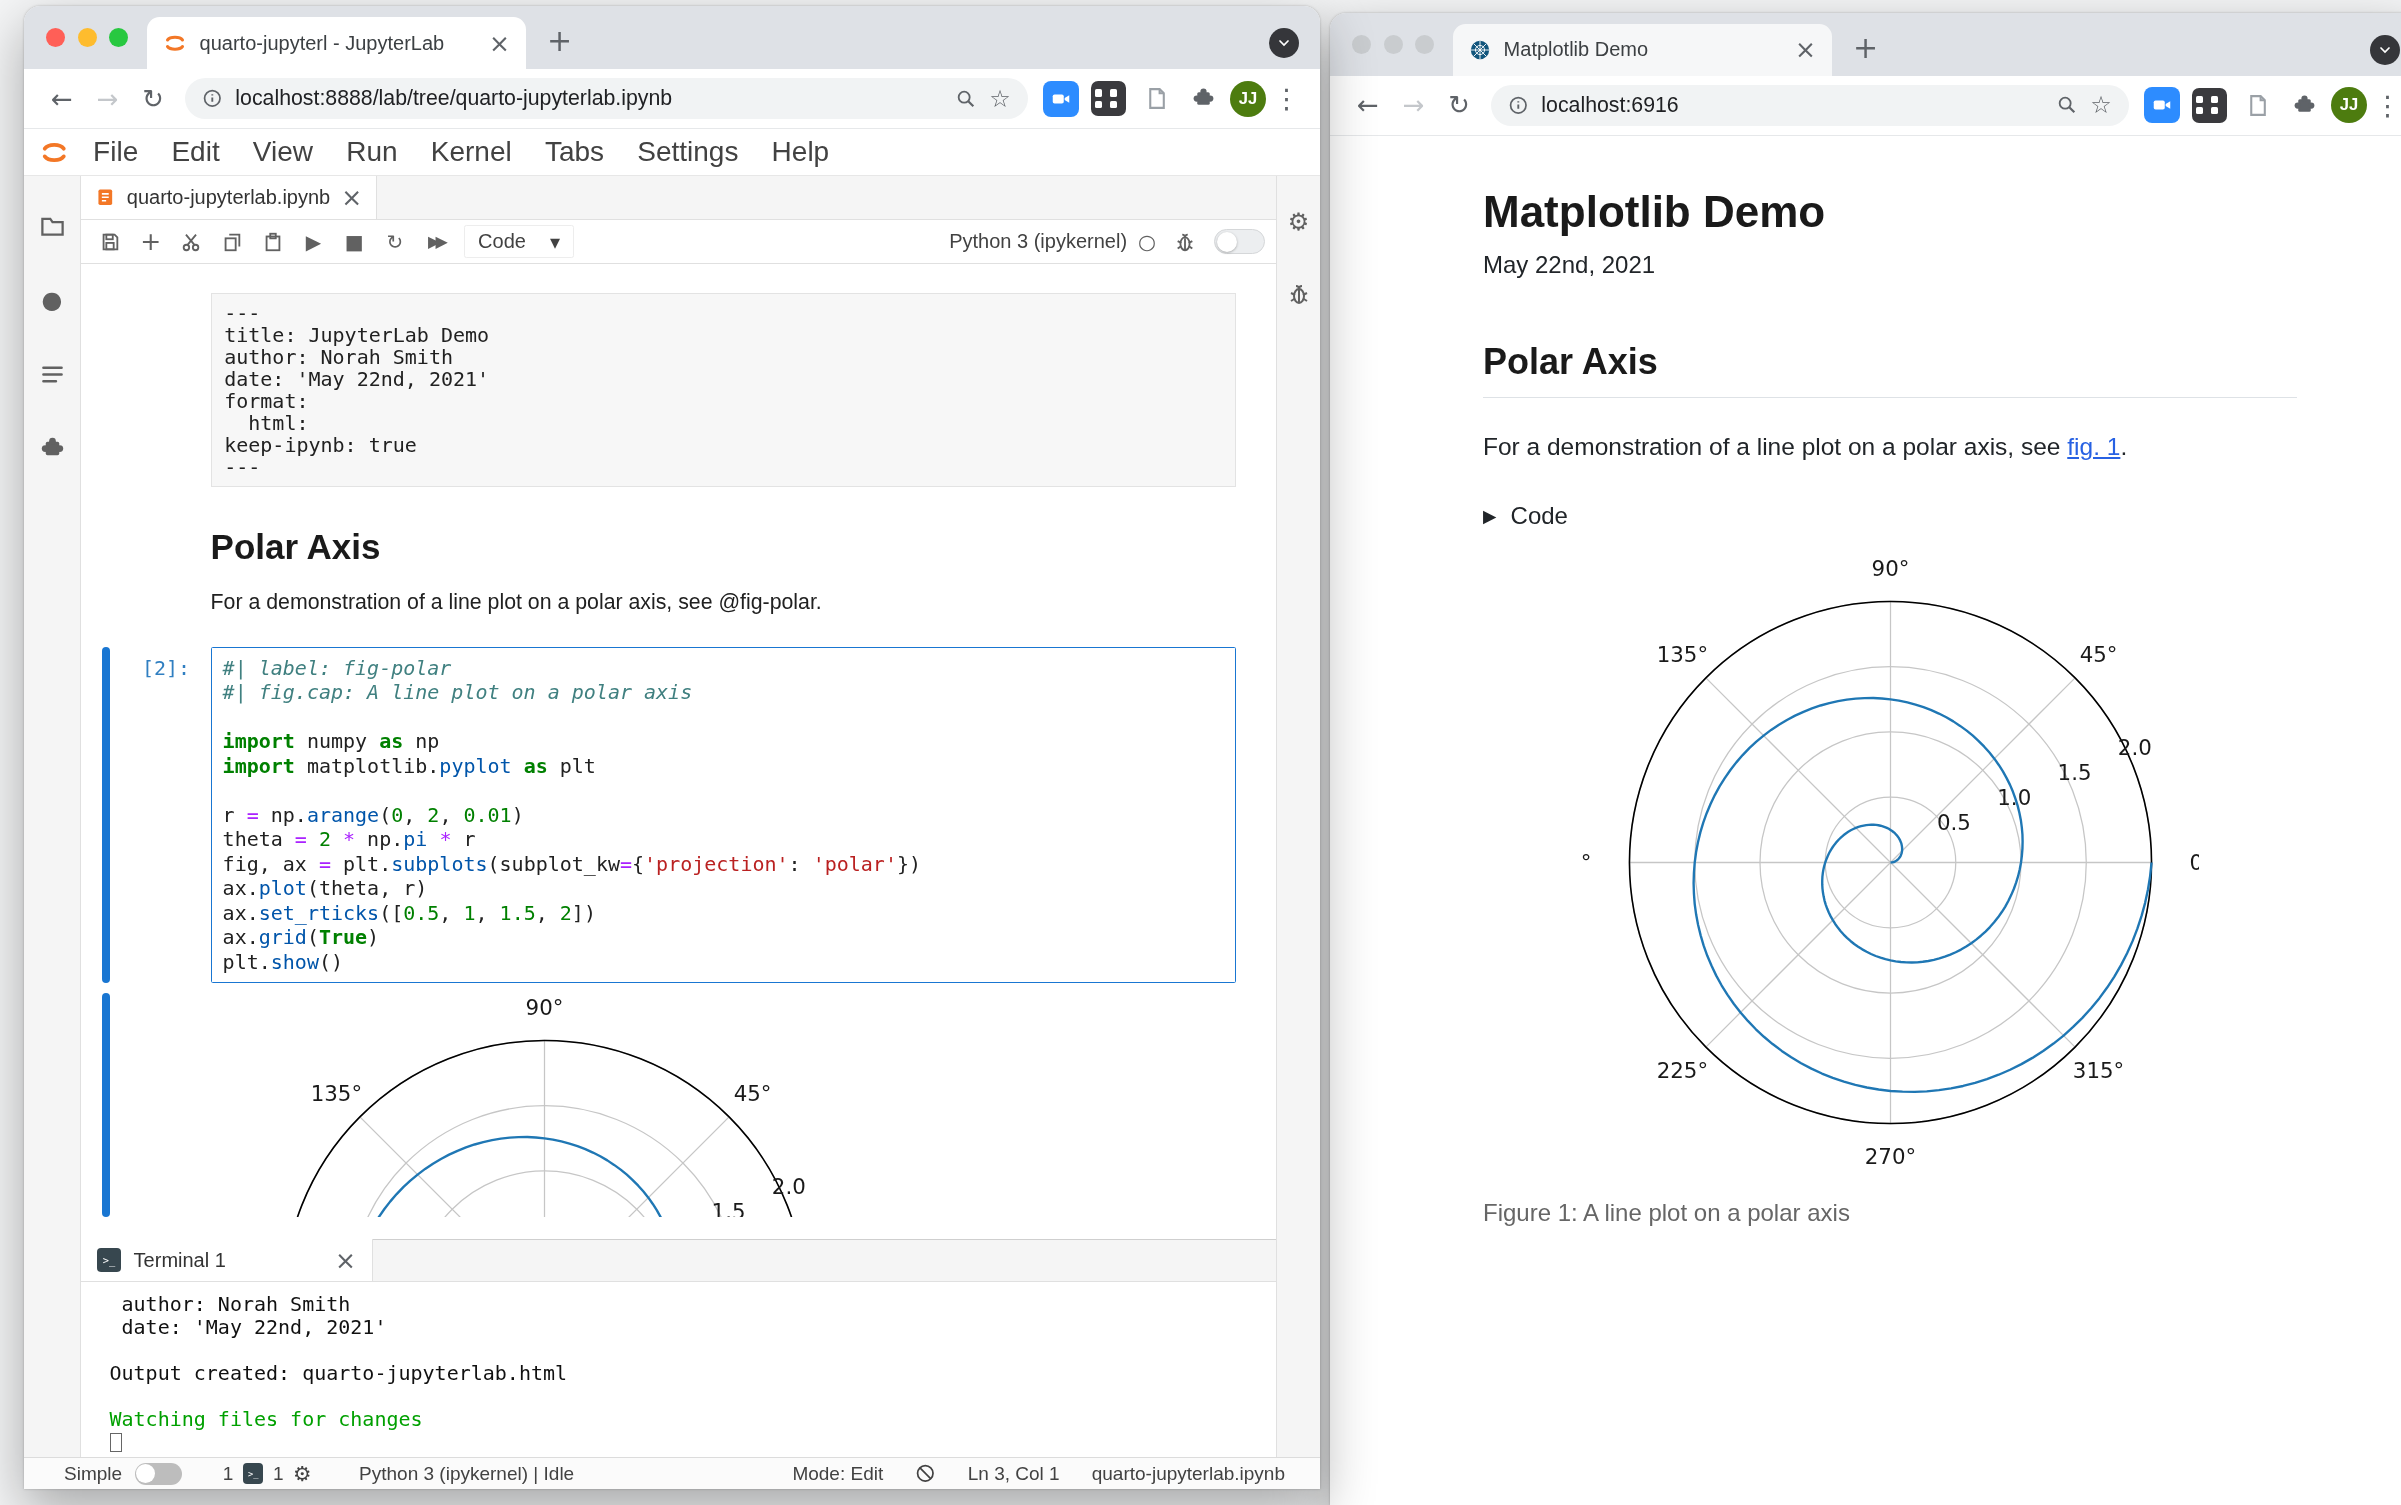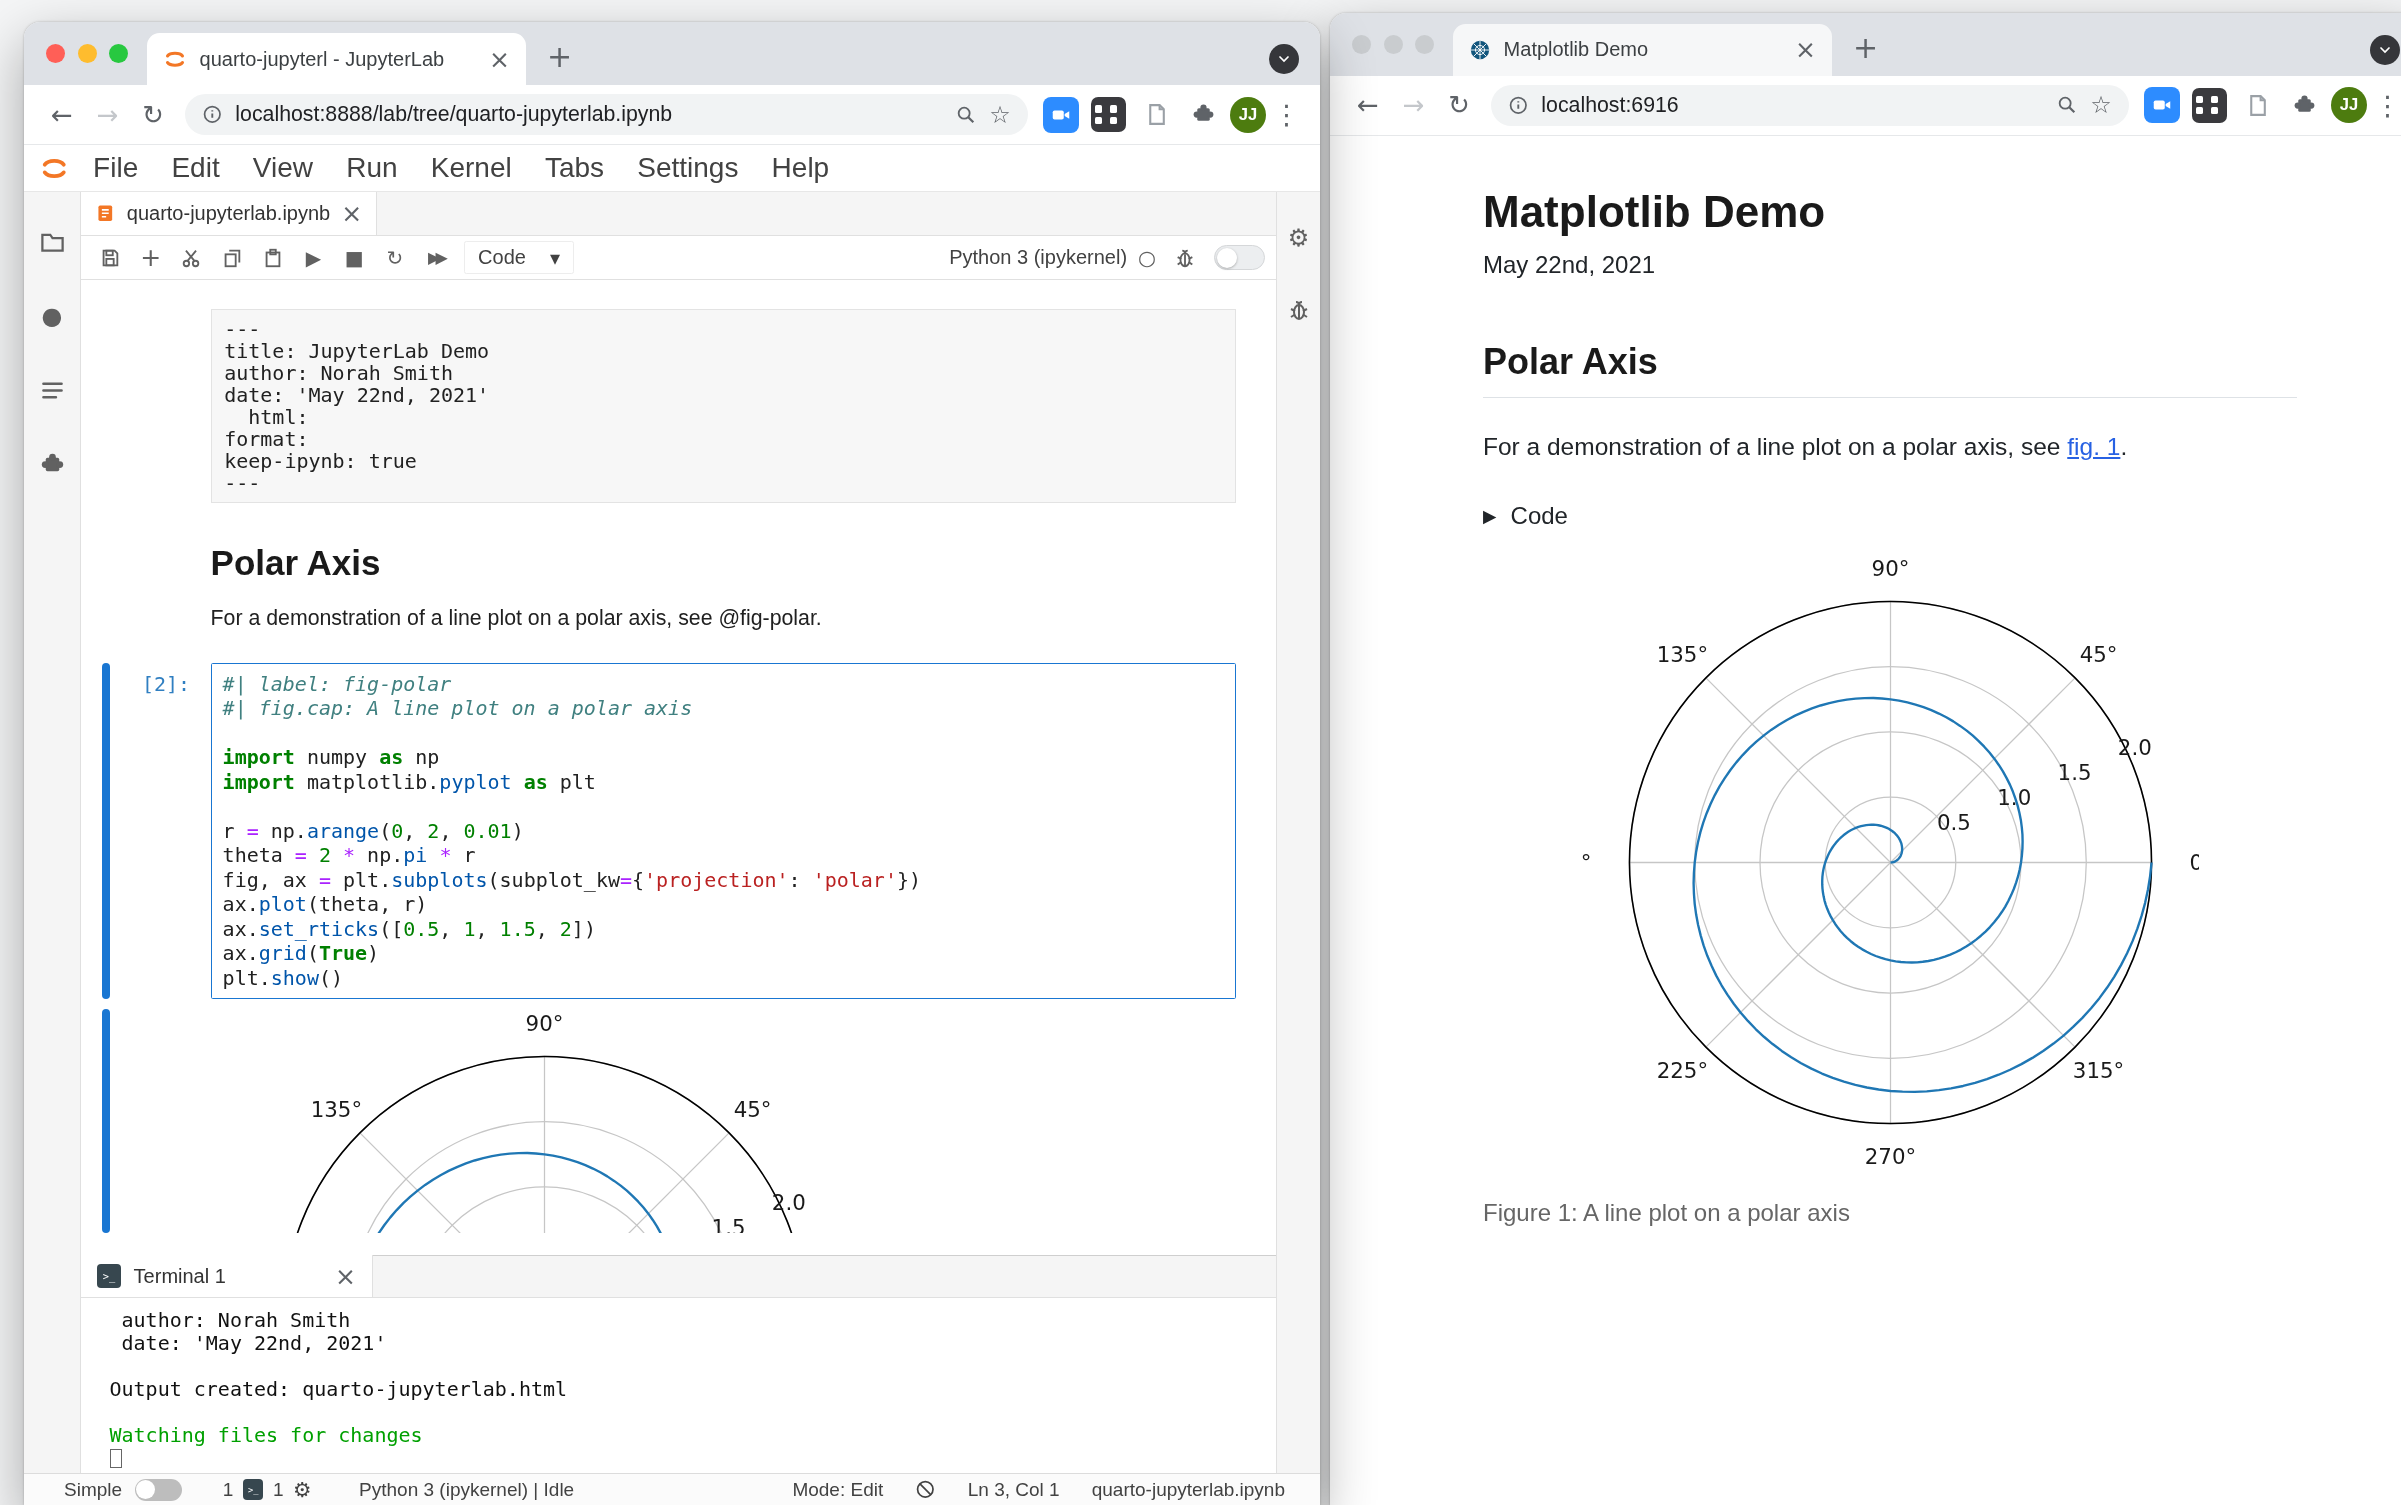--- a/index.html
+++ b/index.html
@@ -2,21 +2,21 @@
 <html style="font-size:12.6px"><head>
 <meta charset="utf-8">
 <style>
   *{margin:0;padding:0;box-sizing:border-box}
   html,body{width:2401px;height:1505px}
   body{position:relative;overflow:hidden;background:#f4f5f6;font-family:"Liberation Sans",sans-serif;color:#212121}
   .glyph{font-family:"DejaVu Sans",sans-serif}
 
   
   .window{position:absolute;background:#fff;border-radius:16px 16px 0 0;box-shadow:0 20.6px 55px rgba(0,0,0,.32),0 0 2.4px rgba(0,0,0,.25)}
-  #win-left{left:24px;top:22px;width:1296px;height:1483px;z-index:2}
+  #win-left{left:24px;top:6px;width:1296px;height:1483px;z-index:2}
   #win-right{left:1330px;top:12.6px;width:1091px;height:1492px;z-index:1}
   .tabstrip{height:63px;background:#dee1e6;border-radius:16px 16px 0 0;display:flex;align-items:flex-end;position:relative}
   .traffic{position:absolute;left:22px;top:22px;display:flex;gap:12.6px}
   .traffic i{width:19px;height:19px;border-radius:50%}
   .tl-red{background:#ff5f57}.tl-yellow{background:#febc2e}.tl-green{background:#28c840}
   .inactive .traffic i{background:#c9cccf}
   .chrome-tab{margin-left:123px;width:379px;height:52px;background:#fff;border-radius:12.6px 12.6px 0 0;display:flex;align-items:center;padding:0 16px;gap:12.6px}
   .inactive .chrome-tab{background:#f6f7f8}
   .tab-title{font-size:20px;color:#3c4043;white-space:nowrap;overflow:hidden;flex:1}
   .tab-close{font-size:25px;color:#5f6368;line-height:1}
@@ -296,22 +296,22 @@
       <div class="nb-content">
         <div class="cell cell-raw">
           <div class="collapser"></div>
           <div class="prompt"></div>
           <div class="cellbody">
             <div class="raw-editor">
                 <div class="rline">---</div>
                 <div class="rline">title: JupyterLab Demo</div>
                 <div class="rline">author: Norah Smith</div>
                 <div class="rline">date: 'May 22nd, 2021'</div>
+                <div class="rline">format:</div>
                 <div class="rline">  html:</div>
-                <div class="rline">format:</div>
                 <div class="rline">keep-ipynb: true</div>
                 <div class="rline">---</div>
               </div>
           </div>
         </div>
 
         <div class="cell cell-md">
           <div class="collapser"></div>
           <div class="prompt"></div>
           <div class="cellbody">

